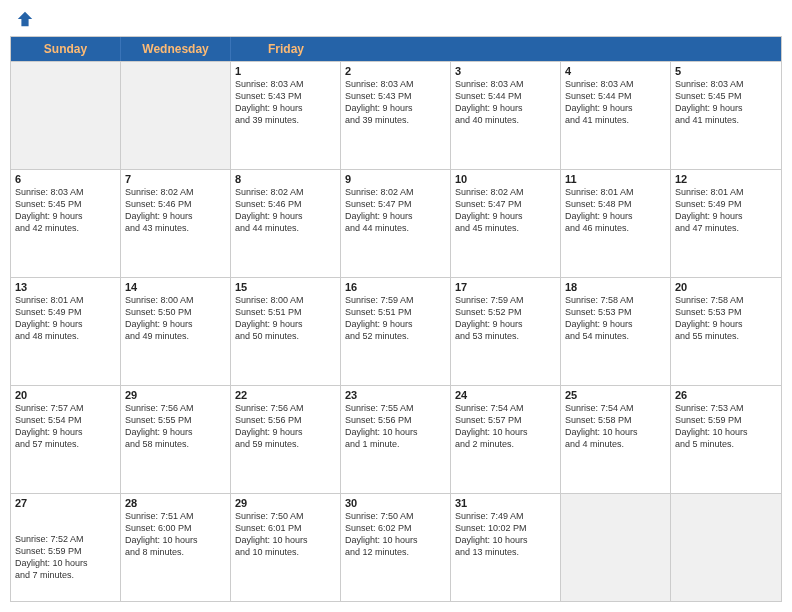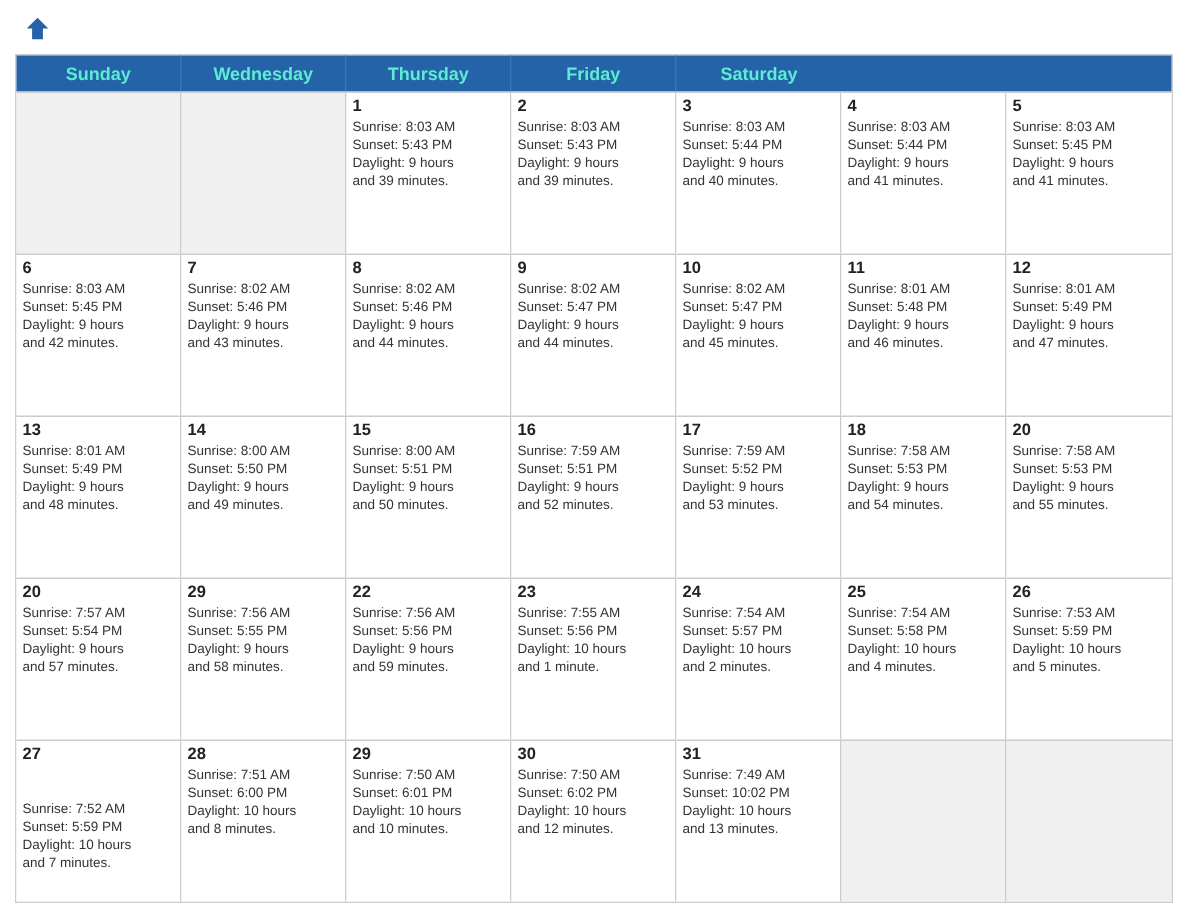--- a/index.html
+++ b/index.html
@@ -66,21 +66,21 @@
       display: flex;
       flex-direction: column;
       border: 1px solid #ccc;
     }
     .cal-header {
       display: grid;
       grid-template-columns: repeat(7, 1fr);
       background: #2563a8;
     }
     .cal-header-cell {
-      color: #5eead4;
+      color: #fdba74;
       font-size: 12px;
       font-weight: bold;
       padding: 5px 4px;
       text-align: center;
       border-right: 1px solid #3a74b8;
     }
     .cal-header-cell:last-child { border-right: none; }
     .cal-body {
       flex: 1;
       display: grid;
@@ -133,23 +133,21 @@
     <div class="title-block">
       <div class="month-title"></div>
       <div class="subtitle"></div>
     </div>
   </div>
 
   <div class="calendar">
     <div class="cal-header">
     <div class="cal-header-cell">Sunday</div>
         <div class="cal-header-cell">Wednesday</div>
-        <div class="cal-header-cell">Thursday</div>
         <div class="cal-header-cell">Friday</div>
-        <div class="cal-header-cell">Saturday</div>
       </div>
     <div class="cal-body">
     <div class="cal-row">
           <div class="cal-cell shaded"></div>
           <div class="cal-cell shaded"></div>
           <div class="cal-cell">
             <div class="day-num">1</div>
             <div class="cell-text" style="white-space: pre-line;">Sunrise: 8:03 AM
 Sunset: 5:43 PM
 Daylight: 9 hours

